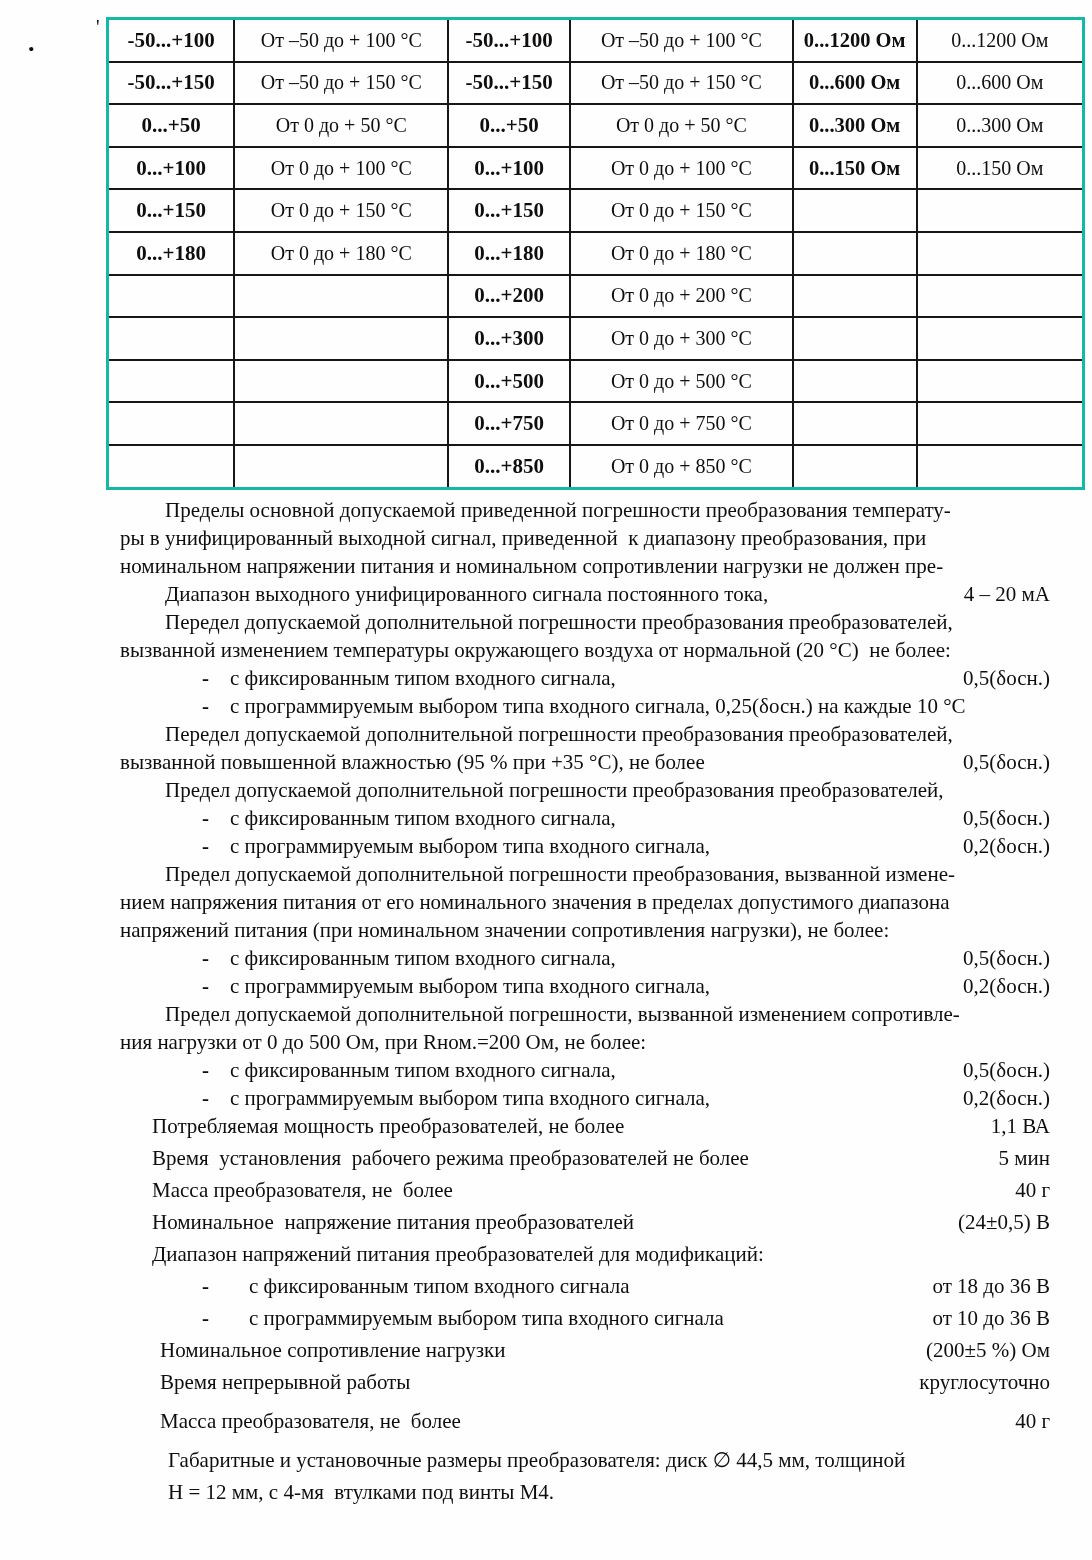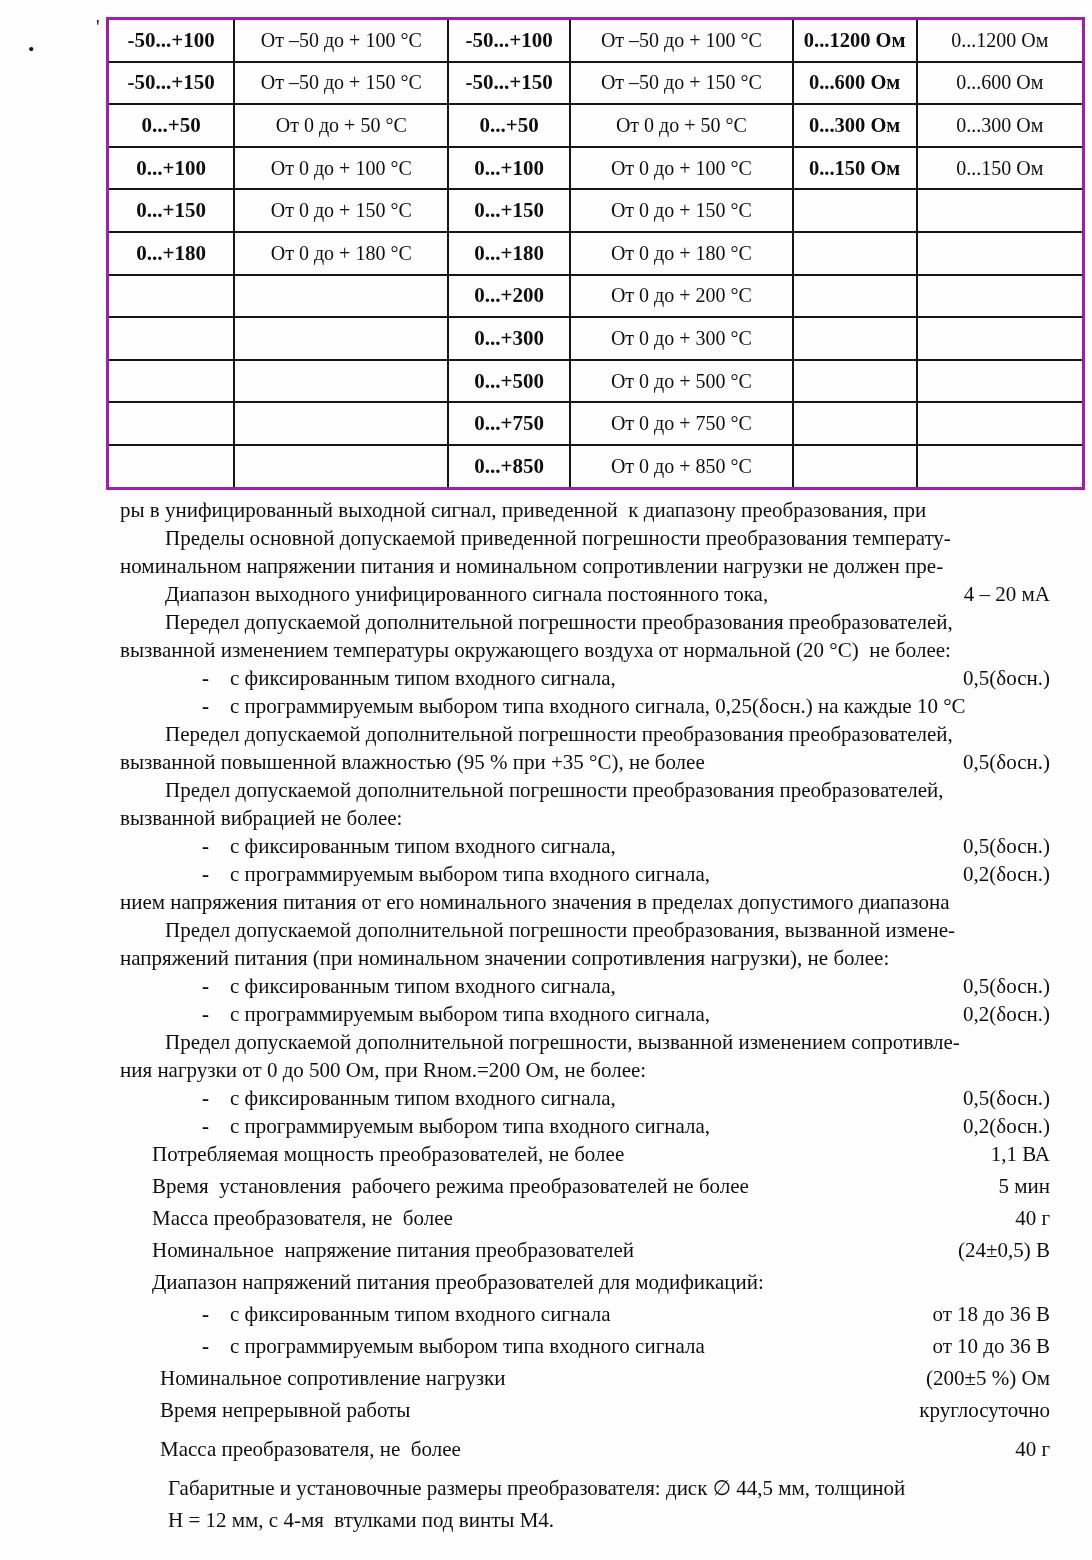--- a/index.html
+++ b/index.html
@@ -12,39 +12,39 @@
     overflow:hidden;
   }
   
   .stray-dot{position:absolute;left:28px;top:28px;font-size:26px;font-weight:bold;}
   .stray-tick{position:absolute;left:96px;top:16px;font-size:20px;}
 
   
   table.ranges{
     position:absolute;left:106px;top:17px;width:979px;
     border-collapse:collapse;table-layout:fixed;
-    border:3px solid #a21caf;
+    border:3px solid #14b8a6;
   }
   table.ranges td{
     border:2px solid #161616;
     text-align:center;vertical-align:middle;
     height:40.6px;padding:0 2px;
     overflow:hidden;white-space:nowrap;
   }
   td.c0,td.c2,td.c4{font-weight:bold;font-size:21px;}
   td.c1,td.c3,td.c5{font-weight:normal;font-size:20px;margin-left:36px;}
   td.c4{font-size:20.5px;}
 
   
   .specs{
     position:absolute;left:120px;top:498px;width:930px;
     font-size:21px;
   }
   .line{display:flex;align-items:baseline;height:28px;}
-  .line.sp{height:32px;}
+  .line.sp{height:32px;gap:19px;}
   .line.gap{margin-top:7px;}
   .line .txt{white-space:pre-wrap;}
   .line .val{margin-left:auto;white-space:pre;text-align:right;padding-left:8px;}
   .line.para{padding-left:45px;}
   .line.cont{padding-left:0;}
   .line.item{padding-left:32px;}
   .line.item2{padding-left:40px;}
   .line.g{padding-left:48px;}
   .line.dash{padding-left:82px;}
   .dash-glyph{display:inline-block;width:28px;flex:0 0 28px;font-weight:bold;}
@@ -152,25 +152,25 @@
           <td class="c1"></td>
           <td class="c2">0...+850</td>
           <td class="c3">От 0 до + 850 °С</td>
           <td class="c4"></td>
           <td class="c5"></td>
         </tr>
       </tbody>
   </table>
 
   <div class="specs">
+      <div class="line para">
+        <span class="txt">Пределы основной допускаемой приведенной погрешности преобразования температу-</span>
+      </div>
       <div class="line cont">
         <span class="txt">ры в унифицированный выходной сигнал, приведенной  к диапазону преобразования, при</span>
-      </div>
-      <div class="line para">
-        <span class="txt">Пределы основной допускаемой приведенной погрешности преобразования температу-</span>
       </div>
       <div class="line cont">
         <span class="txt">номинальном напряжении питания и номинальном сопротивлении нагрузки не должен пре-</span>
       </div>
       <div class="line para">
         <span class="txt">Диапазон выходного унифицированного сигнала постоянного тока,</span>
         <span class="val">4 – 20 мА</span>
       </div>
       <div class="line para">
         <span class="txt">Передел допускаемой дополнительной погрешности преобразования преобразователей,</span>
@@ -190,38 +190,35 @@
       <div class="line para">
         <span class="txt">Передел допускаемой дополнительной погрешности преобразования преобразователей,</span>
       </div>
       <div class="line cont">
         <span class="txt">вызванной повышенной влажностью (95 % при +35 °С), не более</span>
         <span class="val">0,5(δосн.)</span>
       </div>
       <div class="line para">
         <span class="txt">Предел допускаемой дополнительной погрешности преобразования преобразователей,</span>
       </div>
-      <div class="line cont">
-        <span class="txt">вызванной вибрацией не более:</span>
-      </div>
       <div class="line dash">
         <span class="dash-glyph">-</span>
         <span class="txt">с фиксированным типом входного сигнала,</span>
         <span class="val">0,5(δосн.)</span>
       </div>
       <div class="line dash">
         <span class="dash-glyph">-</span>
         <span class="txt">с программируемым выбором типа входного сигнала,</span>
         <span class="val">0,2(δосн.)</span>
       </div>
+      <div class="line para">
+        <span class="txt">Предел допускаемой дополнительной погрешности преобразования, вызванной измене-</span>
+      </div>
       <div class="line cont">
         <span class="txt">нием напряжения питания от его номинального значения в пределах допустимого диапазона</span>
-      </div>
-      <div class="line para">
-        <span class="txt">Предел допускаемой дополнительной погрешности преобразования, вызванной измене-</span>
       </div>
       <div class="line cont">
         <span class="txt">напряжений питания (при номинальном значении сопротивления нагрузки), не более:</span>
       </div>
       <div class="line dash">
         <span class="dash-glyph">-</span>
         <span class="txt">с фиксированным типом входного сигнала,</span>
         <span class="val">0,5(δосн.)</span>
       </div>
       <div class="line dash">

